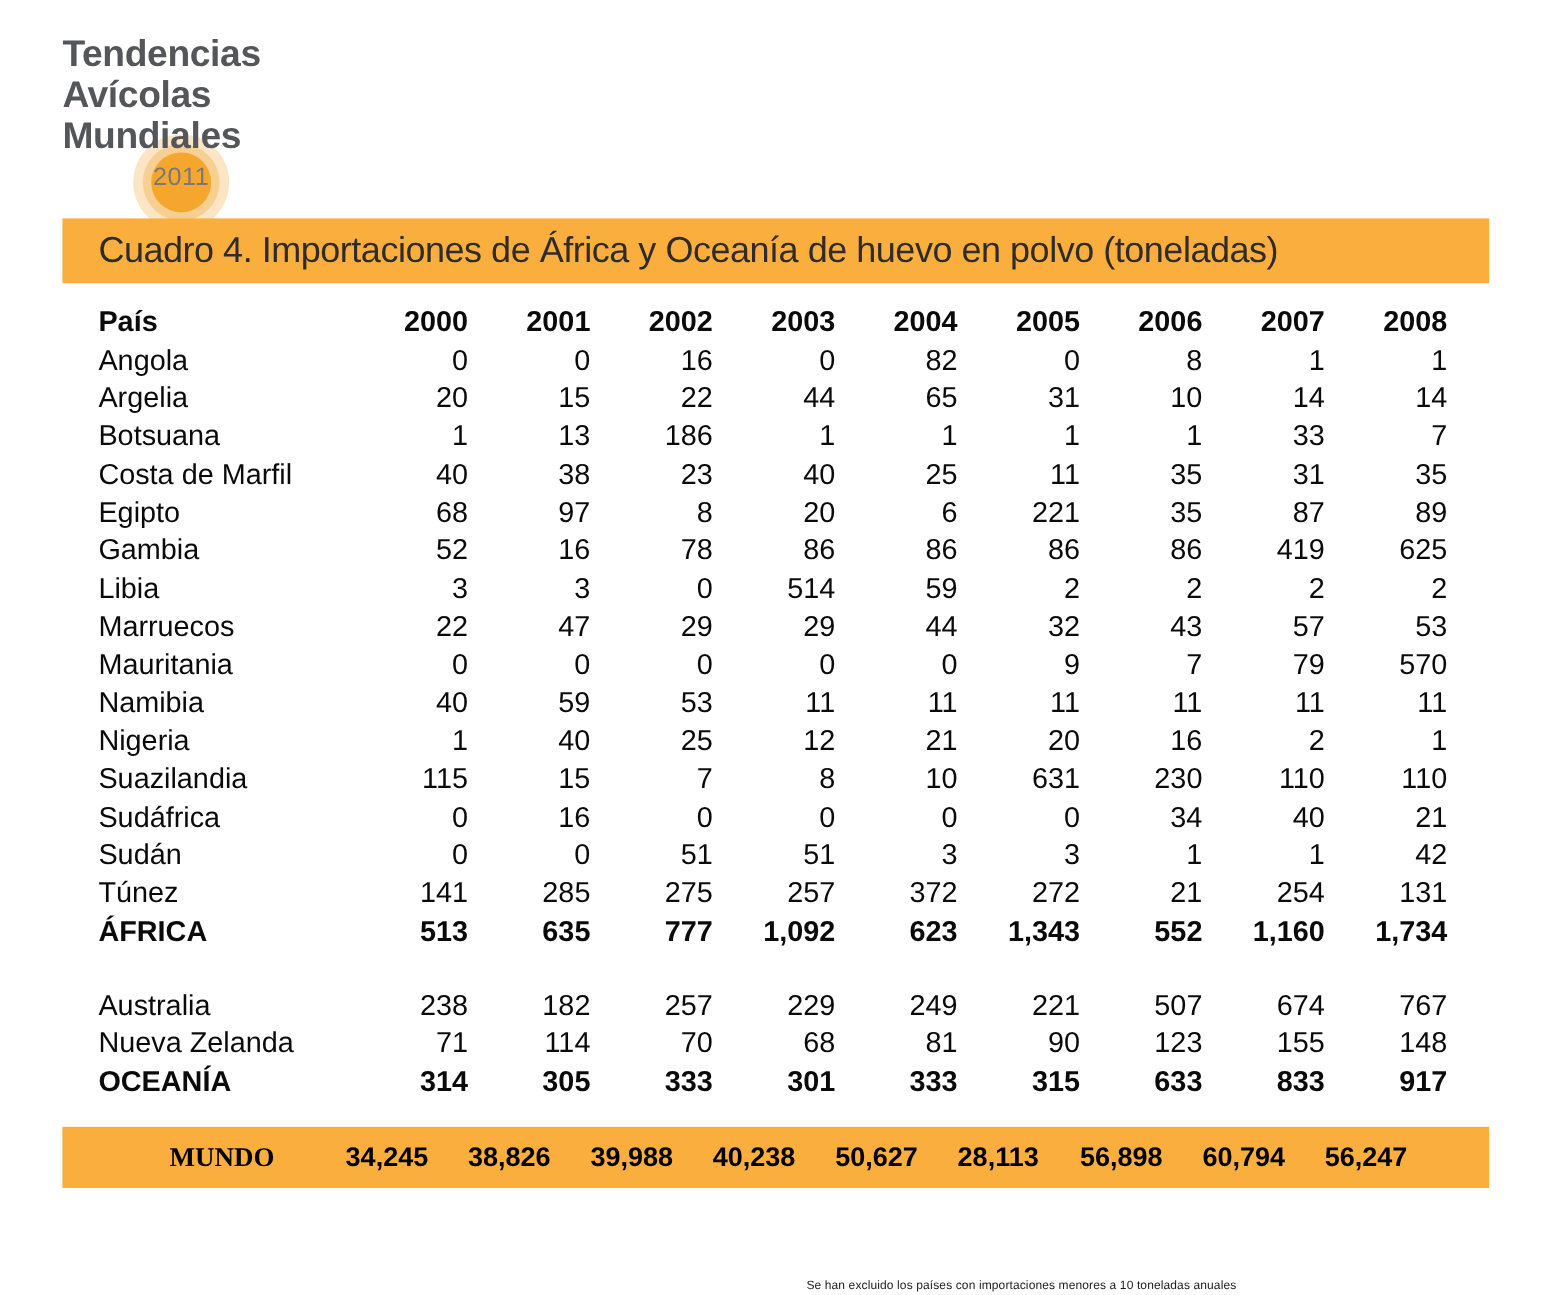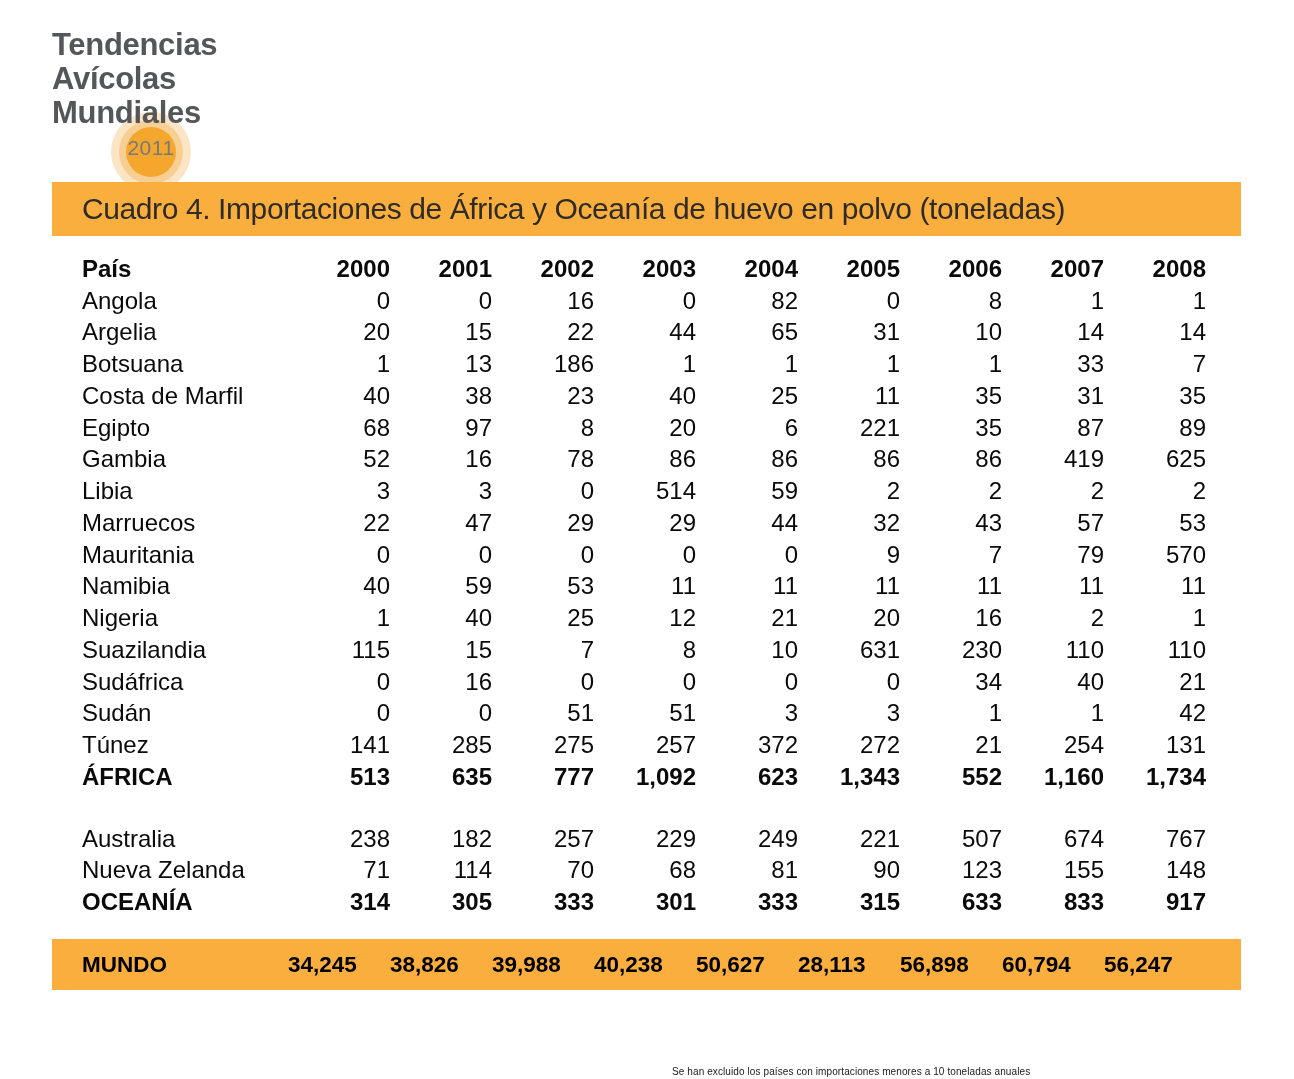--- a/index.html
+++ b/index.html
@@ -62,21 +62,21 @@
   .t-spacer{height:30px;}
 
   
   .world-band{
     position:absolute;left:52px;top:939px;width:1189px;height:51px;
     background:var(--accent);
     display:grid;grid-template-columns:206px repeat(9,102px);
     padding:0 33px 0 30px;align-items:center;
     font-size:22.5px;font-weight:bold;color:#000;
   }
-  .world-band .label{text-align:left;}
+  .world-band .label{text-align:center;font-family:Liberation Serif, serif;}
   .world-band .num{text-align:left;}
 
   
   .footnote{
     position:absolute;left:672px;top:1061px;
     font-size:10px;line-height:21px;color:#1A1A1A;letter-spacing:0.1px;
   }
 </style>
 </head>
 <body>

